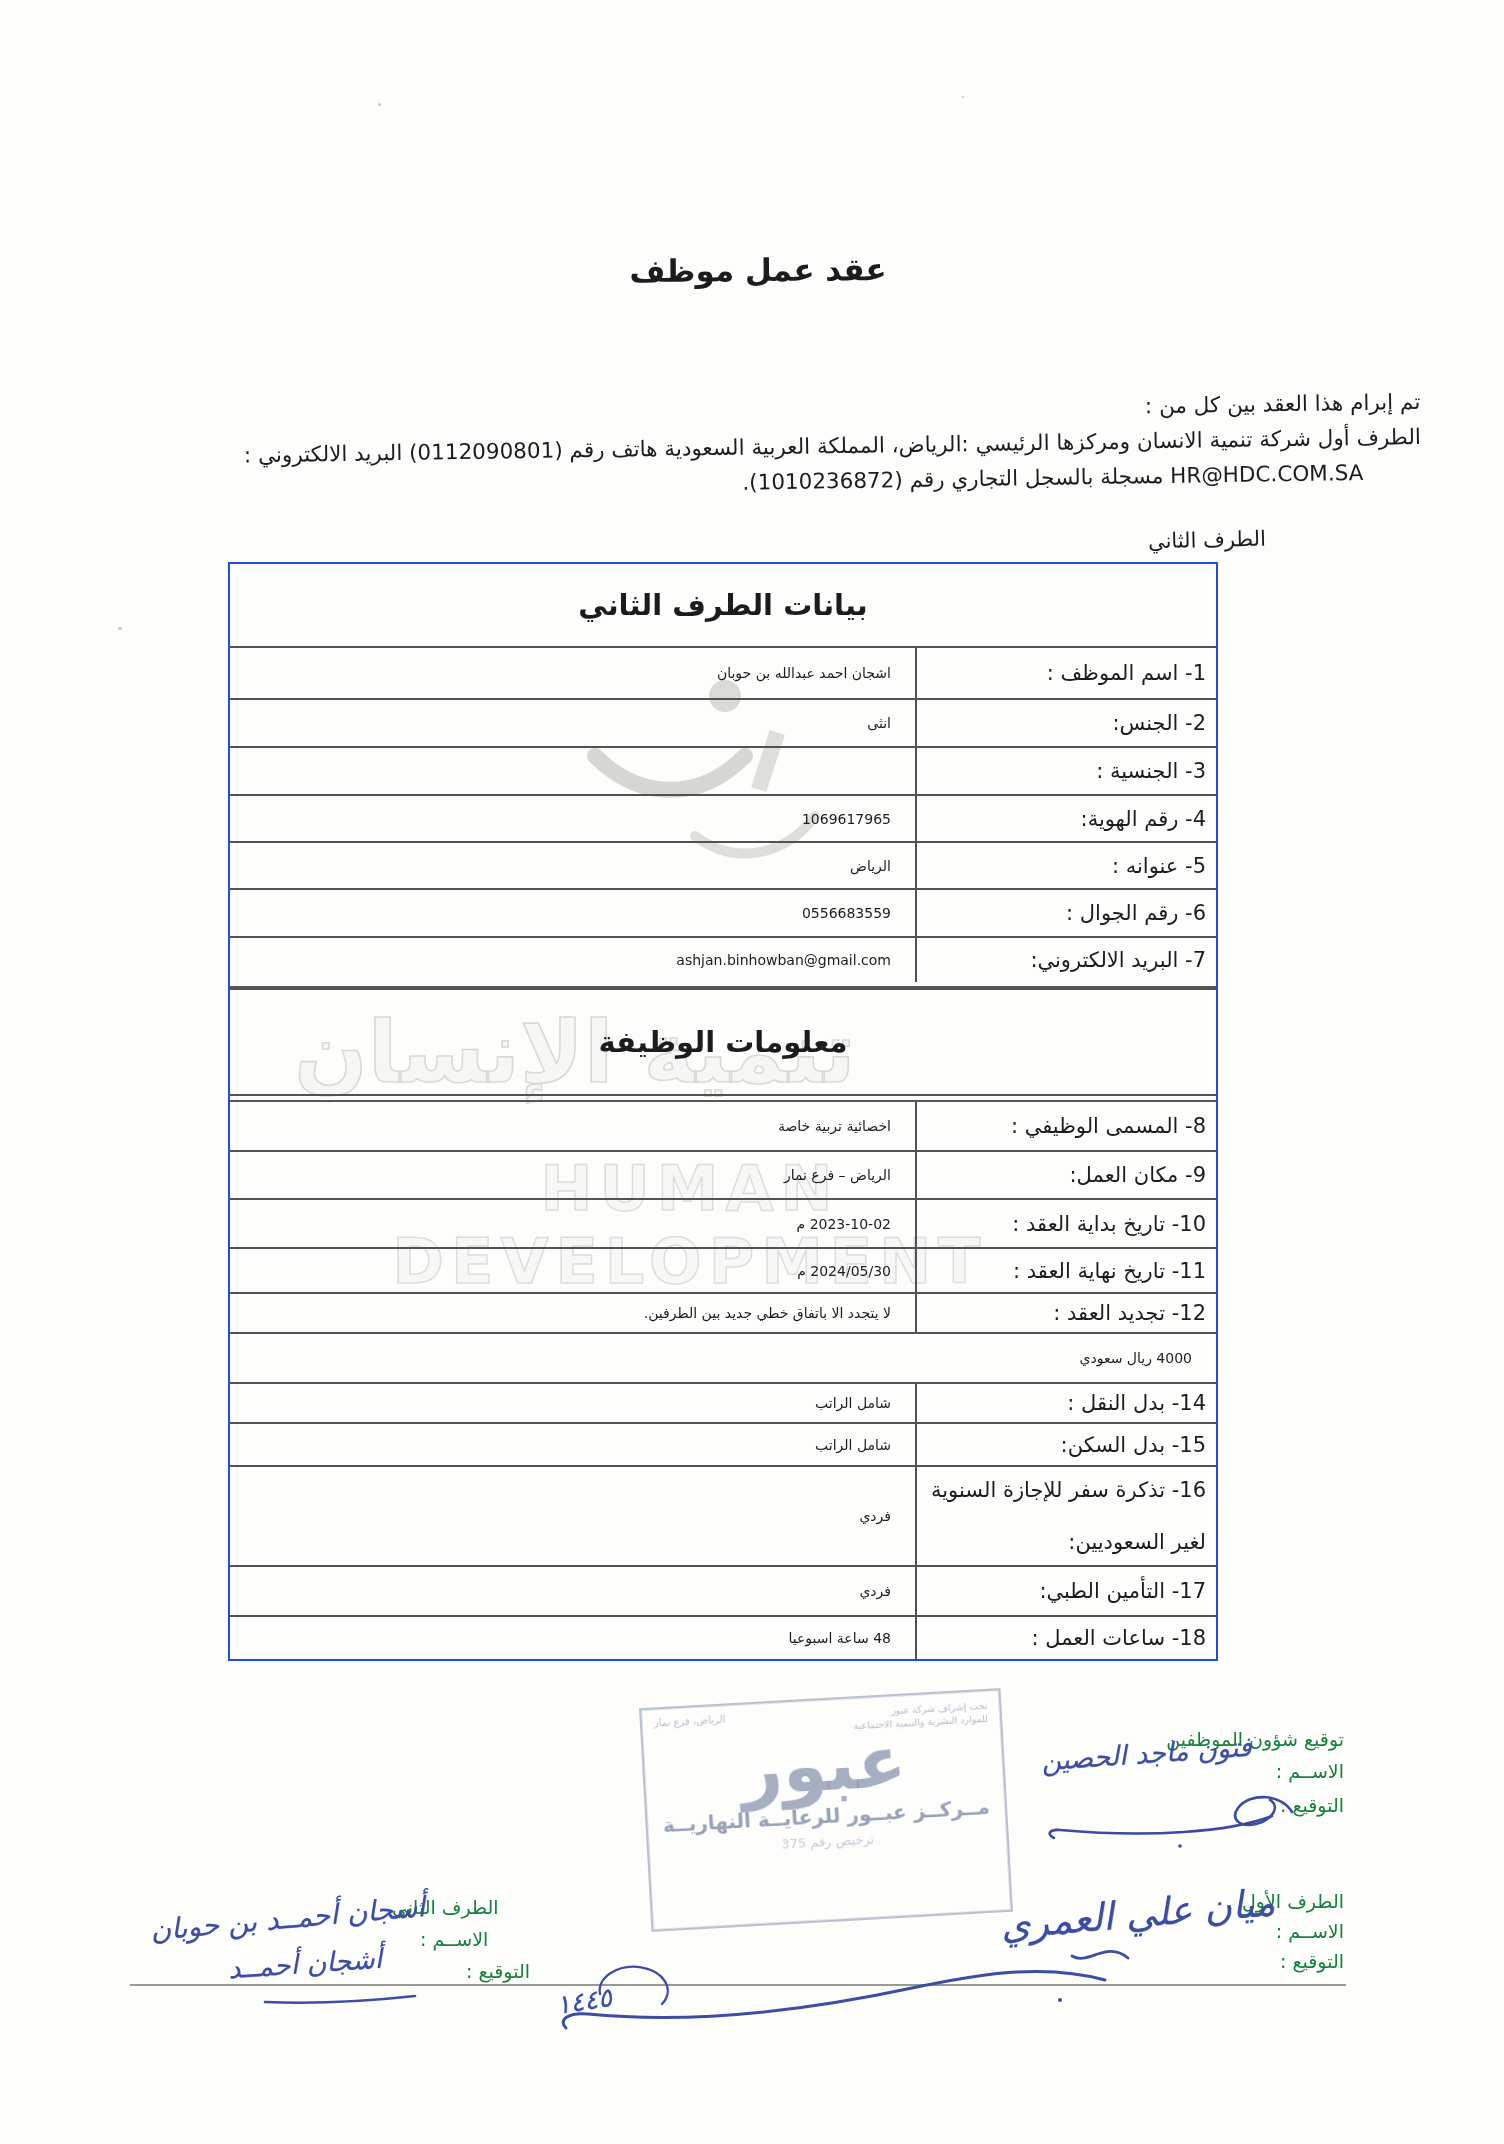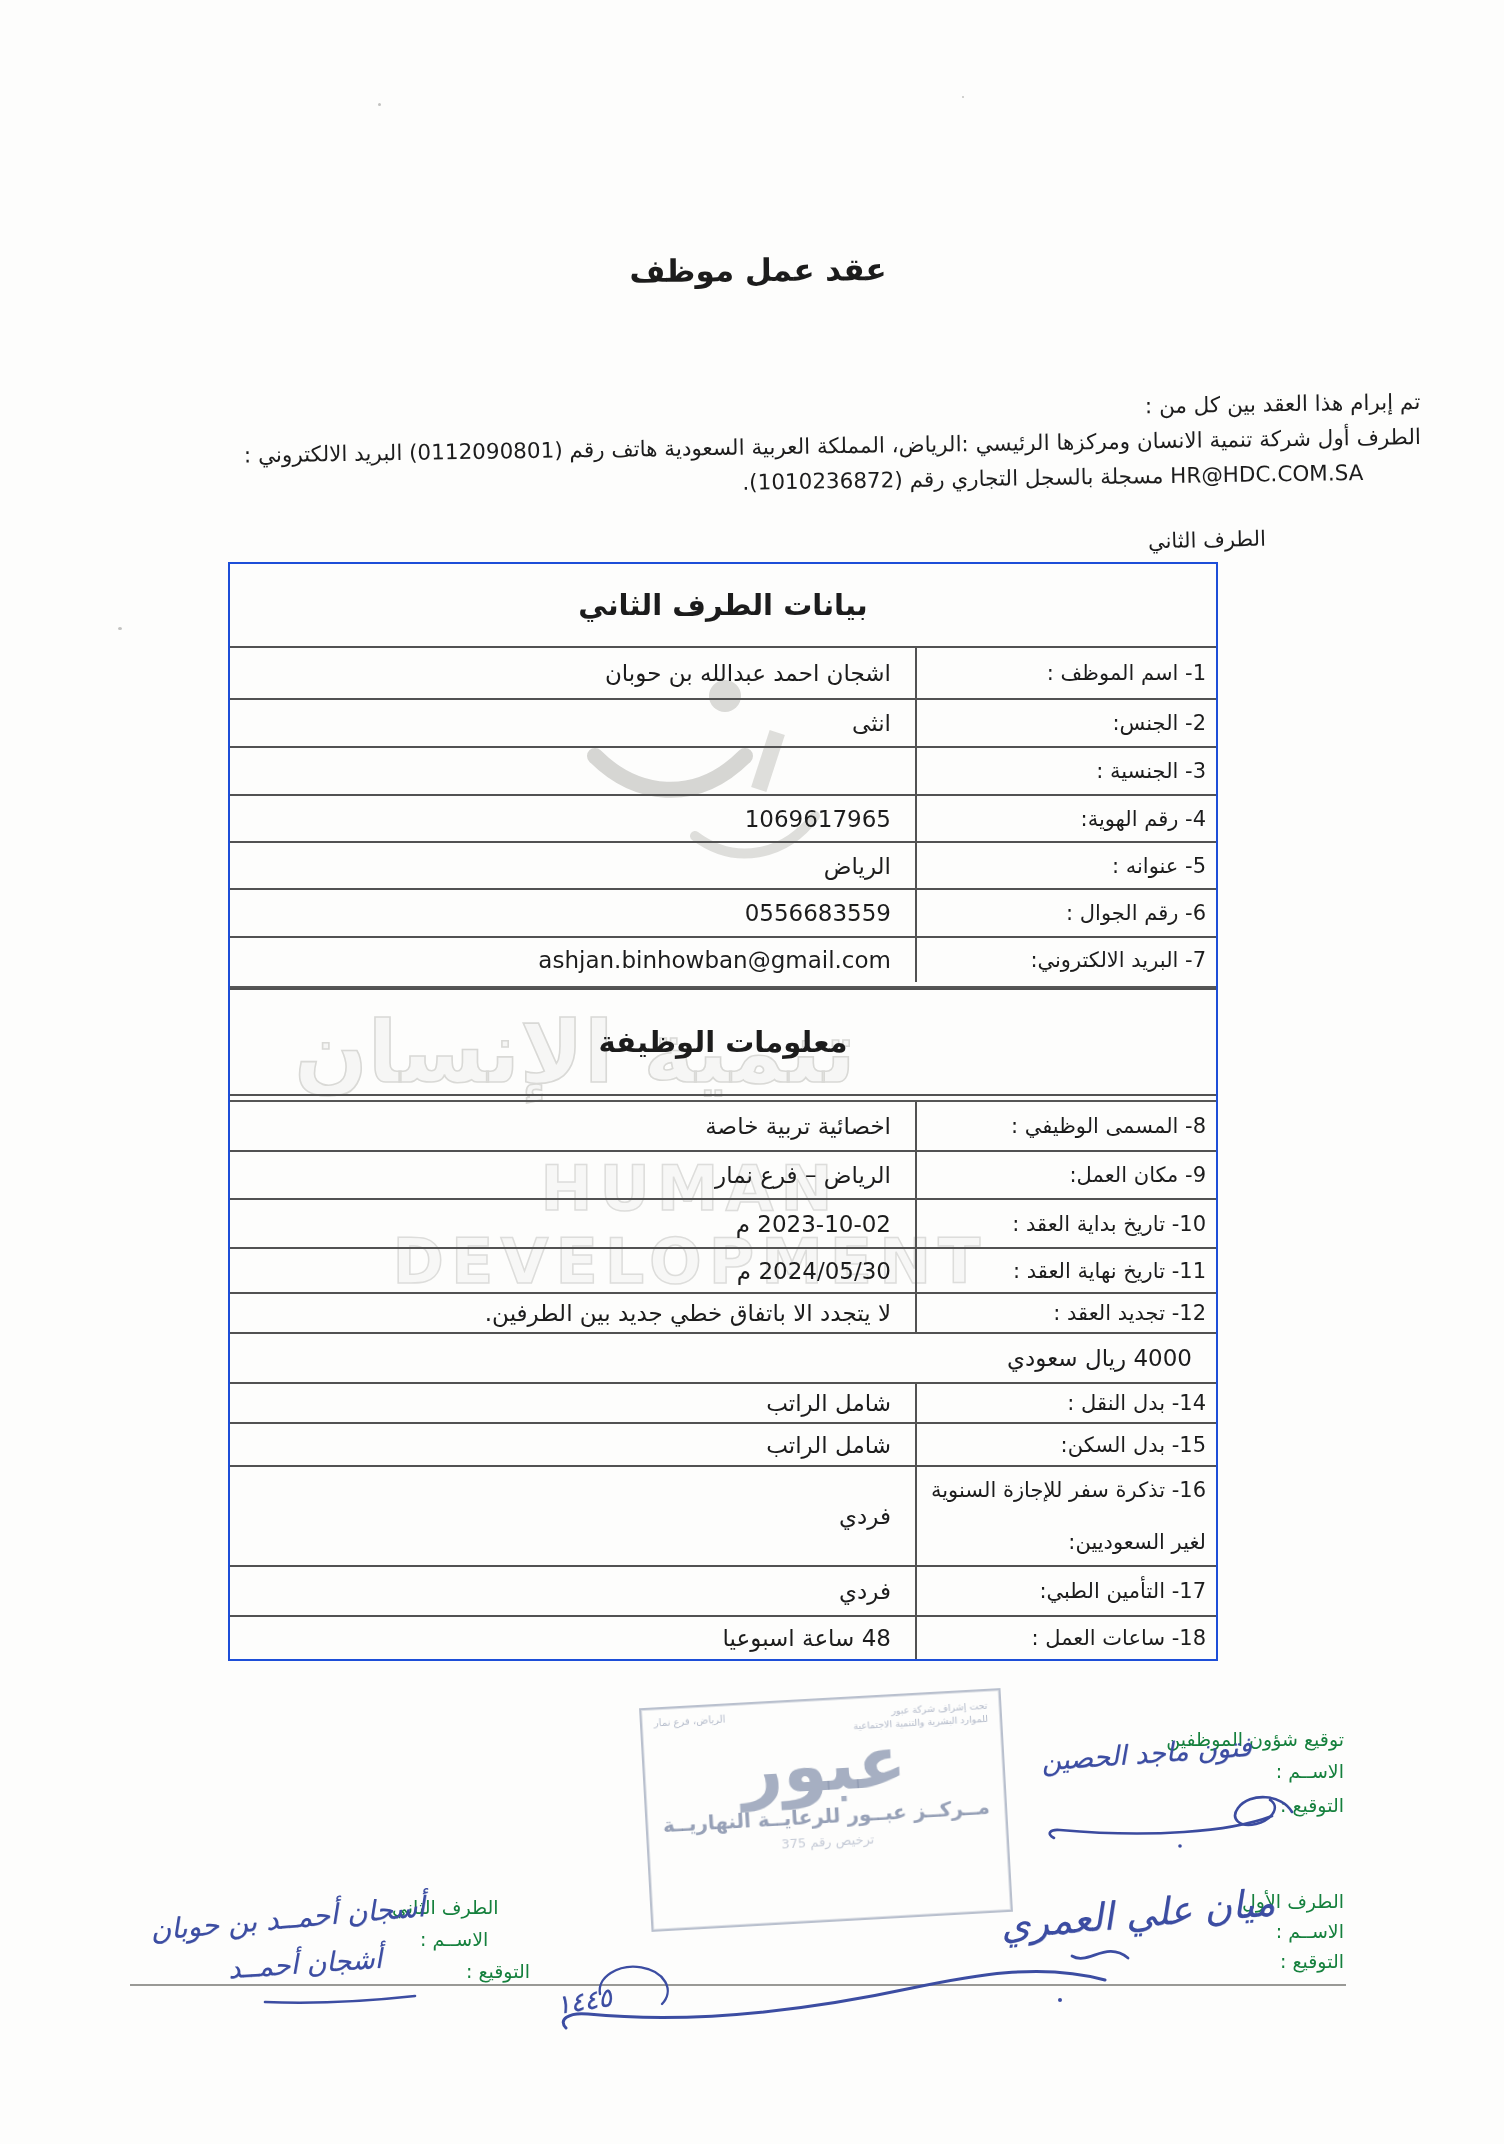--- a/index.html
+++ b/index.html
@@ -49,21 +49,21 @@
     width:301px; box-sizing:border-box;
     border-left:2px solid #525252;
     display:flex; align-items:center;
     padding:2px 10px 2px 4px;
     font-size:21px; text-align:right;
   }
   .tlabel.tall{line-height:52px;}
   .tvalue{
     flex:1; display:flex; align-items:center; justify-content:flex-start;
     box-sizing:border-box; padding:2px 24px 2px 8px;
-    font-size:23px; text-align:right;
+    font-size:14px; text-align:right;
   }
   
   .wm-green{
     position:absolute; top:760px; left:505px;
     font-size:165px; font-weight:bold; letter-spacing:-4px;
     color:#7cba74; opacity:.62; mix-blend-mode:multiply;
     direction:ltr; line-height:1; z-index:5; pointer-events:none;
   }
   .wm-arabic{
     position:absolute; top:1002px; left:235px; width:680px;

